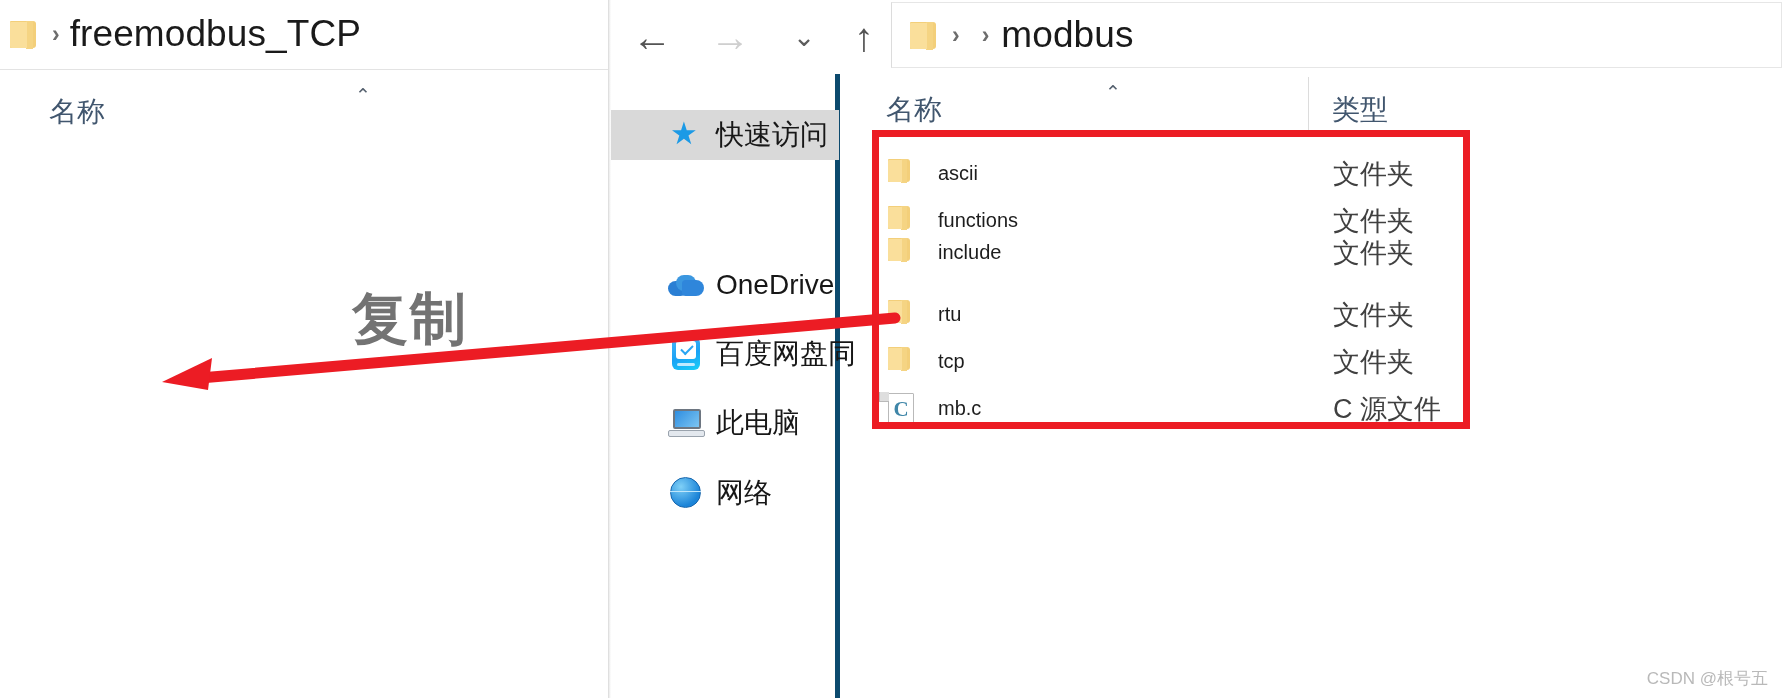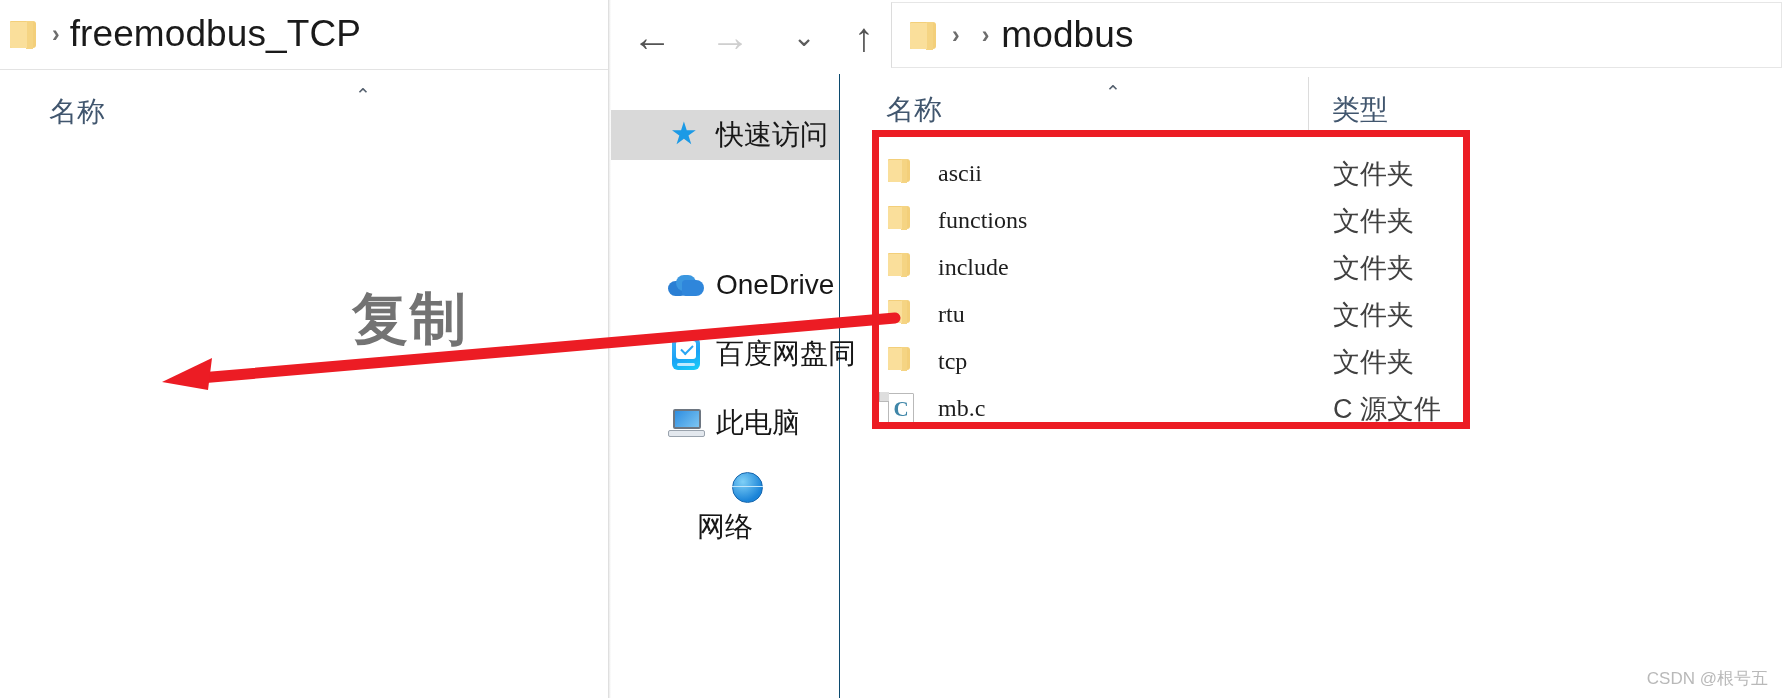--- a/index.html
+++ b/index.html
@@ -55,21 +55,21 @@
   .addrbar{position:absolute;left:280px;top:2px;width:891px;height:66px;background:#ffffff;border:1px solid #e6e6e6;border-left:1px solid #dcdcdc;box-sizing:border-box;}
   .addr-crumbs{position:absolute;left:18px;top:7px;display:flex;align-items:center;height:50px;}
 
   .rt-colhead{position:absolute;left:229px;top:69px;width:942px;height:69px;background:#ffffff;}
   .rt-colhead .sep{position:absolute;left:468px;top:8px;width:1px;height:54px;background:#dcdcdc;}
   .rt-colhead .caret{position:absolute;left:265px;top:12px;color:#55606e;font-size:19px;}
   .rt-colhead .h-name{position:absolute;left:46px;top:22px;font-size:28px;color:#41566e;}
   .rt-colhead .h-type{position:absolute;left:492px;top:22px;font-size:28px;color:#41566e;}
 
   
-  .sidebar{position:absolute;left:0;top:74px;width:229px;height:624px;background:#ffffff;border-right:1px solid #0c4a6e;box-sizing:border-box;}
+  .sidebar{position:absolute;left:0;top:74px;width:229px;height:624px;background:#ffffff;border-right:5px solid #0c4a6e;box-sizing:border-box;}
   .side-item{position:absolute;left:0;width:228px;height:50px;display:flex;align-items:center;}
   .side-item.sel{background:#d9d9d9;}
   .side-ico{width:40px;height:40px;margin-left:56px;margin-right:9px;position:relative;flex:0 0 auto;}
   .side-label{font-size:28px;color:#171717;white-space:nowrap;}
 
   
   .ico-star{position:absolute;left:3px;top:6px;width:30px;height:28px;color:#1c9ae6;font-size:31px;line-height:26px;}
   .ico-star:before{content:"\2605";}
   .ico-wps{position:absolute;left:2px;top:9px;width:34px;height:22px;}
   .ico-wps .c1{position:absolute;left:0;top:6px;width:18px;height:16px;border-radius:9px;background:linear-gradient(135deg,#3fe0c8,#2fb9e8);}
@@ -86,21 +86,21 @@
   .ico-pc{position:absolute;left:1px;top:6px;width:37px;height:28px;}
   .ico-pc .scr{position:absolute;left:5px;top:0;width:28px;height:20px;background:linear-gradient(135deg,#2f8ee0,#7cc5f2);border:2px solid #6d7681;border-radius:2px;box-sizing:border-box;}
   .ico-pc .kb{position:absolute;left:0;bottom:0;width:37px;height:7px;background:#e3e8ee;border:1px solid #9aa3ad;border-radius:2px;box-sizing:border-box;}
   .ico-net{position:absolute;left:3px;top:4px;width:31px;height:31px;border-radius:50%;background:radial-gradient(circle at 34% 30%,#7fd0f7,#1b84d8 70%);border:1.5px solid #1766ad;box-sizing:border-box;}
   .ico-net:after{content:"";position:absolute;left:-1px;top:13px;width:31px;height:0;border-top:1.5px solid #bfe6fb;}
 
   
   .filelist{position:absolute;left:229px;top:138px;width:942px;height:560px;}
   .file-row{position:absolute;left:0;width:942px;height:47px;display:flex;align-items:center;}
   .file-ico{width:32px;height:32px;margin-left:48px;margin-right:18px;position:relative;flex:0 0 auto;}
-  .file-name{font-size:24px;color:#1d1d1d;white-space:nowrap;font-family:Liberation Serif, serif;}
+  .file-name{font-size:20px;color:#1d1d1d;white-space:nowrap;}
   .file-type{position:absolute;left:493px;font-size:27px;color:#404040;white-space:nowrap;}
 
   
   .doc-ico{position:relative;width:27px;height:33px;}
   .doc-ico .sheet{position:absolute;left:0;top:0;width:26px;height:33px;background:#ffffff;border:1.6px solid #b9b9b9;border-radius:1px;box-sizing:border-box;}
   .doc-ico .fold{position:absolute;right:-1px;top:-1px;width:9px;height:9px;background:#dedede;border-left:1.4px solid #b9b9b9;border-bottom:1.4px solid #b9b9b9;}
   .doc-ico .cch{position:absolute;left:0;top:4px;width:26px;text-align:center;font-size:21px;font-weight:bold;color:#3f86a8;font-family:"Liberation Serif",serif;}
 
   
   .anno-rect{position:absolute;left:872px;top:130px;width:598px;height:299px;border:7px solid #ec1c24;box-sizing:border-box;pointer-events:none;}
@@ -196,21 +196,21 @@
       <div class="side-item" style="top:255px;">
         <span class="side-ico">
           <span class="ico-baidu">
               <span class="pl"></span>
               <span class="bar"></span>
             </span>
         </span>
         <span class="side-label">百度网盘同</span>
       </div>
 
-      <div class="side-item" style="top:394px;flex-direction:column;">
+      <div class="side-item" style="top:394px;">
         <span class="side-ico">
             <span class="ico-net"></span>
           </span>
         <span class="side-label">网络</span>
       </div>
     </div>
 
     <div class="rt-colhead">
       <span class="h-name">名称</span>
       <span class="caret">⌃</span>
@@ -229,21 +229,21 @@
       </div>
 
       <div class="file-row" style="top:59px;">
         <span class="file-ico">
           <span class="folder-ico sm"><span class="back"></span><span class="edge"></span><span class="front"></span></span>
         </span>
         <span class="file-name">functions</span>
         <span class="file-type">文件夹</span>
       </div>
 
-      <div class="file-row" style="top:106px;">
+      <div class="file-row" style="top:91px;">
         <span class="file-ico">
           <span class="folder-ico sm"><span class="back"></span><span class="edge"></span><span class="front"></span></span>
         </span>
         <span class="file-name">include</span>
         <span class="file-type">文件夹</span>
       </div>
 
       <div class="file-row" style="top:153px;">
         <span class="file-ico">
           <span class="folder-ico sm"><span class="back"></span><span class="edge"></span><span class="front"></span></span>

